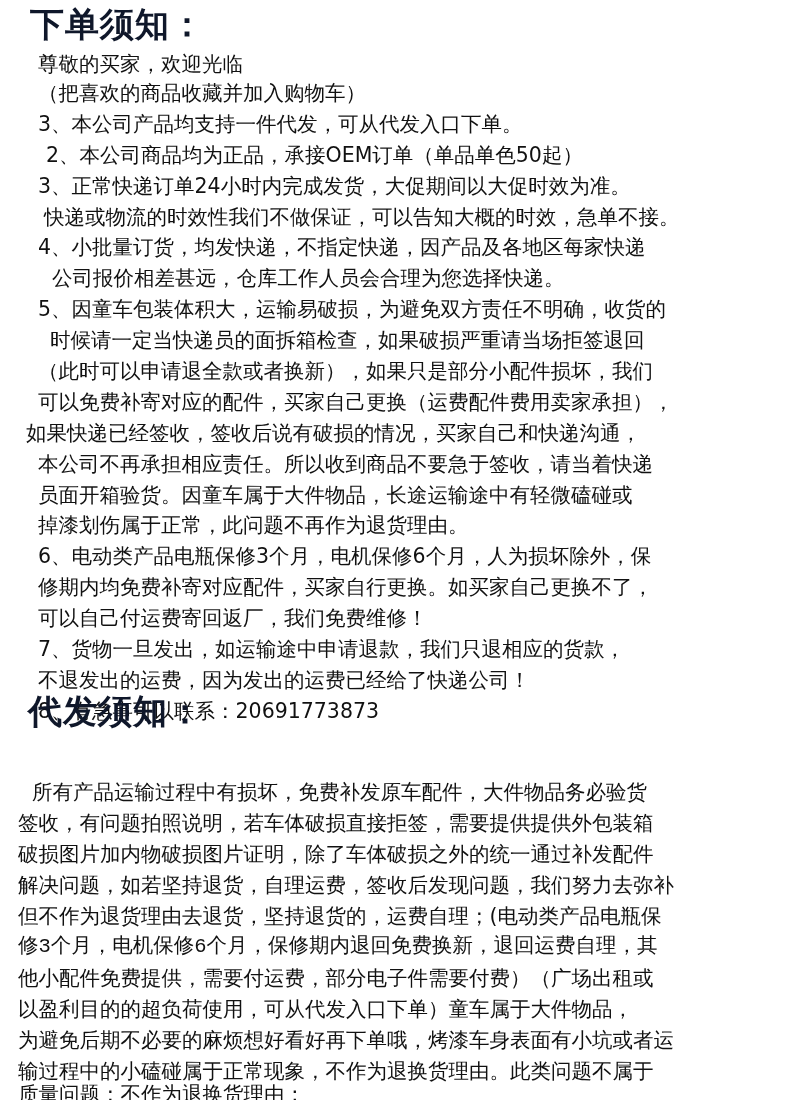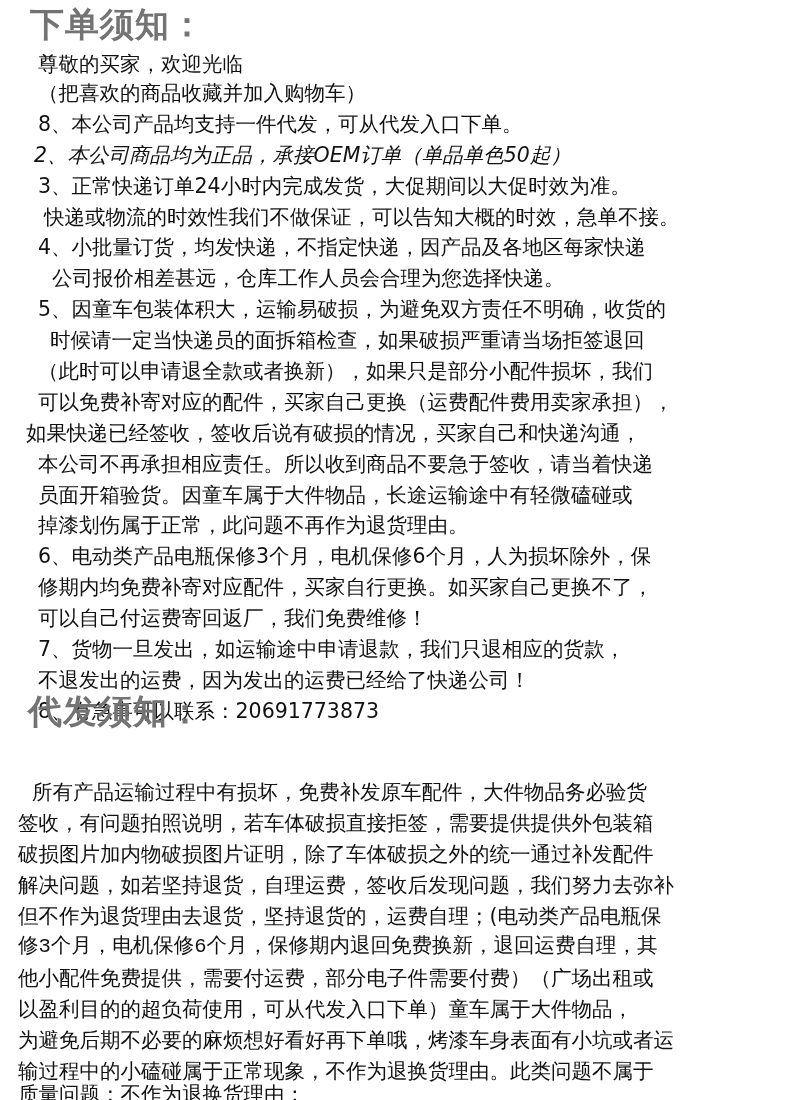--- a/index.html
+++ b/index.html
@@ -2,36 +2,36 @@
 <html><head>
   <meta charset="utf-8">
   <style>
     html, body { margin: 0; padding: 0; background: #ffffff; }
     body {
       width: 800px; height: 1100px; overflow: hidden; position: relative;
       font-family: "DejaVu Sans", sans-serif; color: #111111;
     }
     .h {
       position: absolute; font-weight: bold; font-size: 34px; line-height: 40px;
-      color: #737373; letter-spacing: 1px; white-space: nowrap;
+      color: #0f172a; letter-spacing: 1px; white-space: nowrap;
     }
     .ln {
       position: absolute; font-size: 20.5px; line-height: 28px; white-space: nowrap;
       color: #111;
     }
   </style>
 </head>
 <body>
 
 <div>
   <div class="h" style="left:30px; top:4px;">下单须知：</div>
   <div class="ln" style="left:38px; top:50px;">尊敬的买家，欢迎光临</div>
   <div class="ln" style="left:38px; top:79px;">（把喜欢的商品收藏并加入购物车）</div>
-  <div class="ln" style="left:38px; top:110px;">8、本公司产品均支持一件代发，可从代发入口下单。</div>
-  <div class="ln" style="left:34px; top:141px;font-style:italic;">2、本公司商品均为正品，承接OEM订单（单品单色50起）</div>
+  <div class="ln" style="left:38px; top:110px;">3、本公司产品均支持一件代发，可从代发入口下单。</div>
+  <div class="ln" style="left:46px; top:141px;">2、本公司商品均为正品，承接OEM订单（单品单色50起）</div>
   <div class="ln" style="left:38px; top:172px;">3、正常快递订单24小时内完成发货，大促期间以大促时效为准。</div>
   <div class="ln" style="left:44px; top:203px;">快递或物流的时效性我们不做保证，可以告知大概的时效，急单不接。</div>
   <div class="ln" style="left:38px; top:233px;">4、小批量订货，均发快递，不指定快递，因产品及各地区每家快递</div>
   <div class="ln" style="left:52px; top:264px;">公司报价相差甚远，仓库工作人员会合理为您选择快递。</div>
   <div class="ln" style="left:38px; top:295px;">5、因童车包装体积大，运输易破损，为避免双方责任不明确，收货的</div>
   <div class="ln" style="left:50px; top:326px;">时候请一定当快递员的面拆箱检查，如果破损严重请当场拒签退回</div>
   <div class="ln" style="left:38px; top:357px;">（此时可以申请退全款或者换新），如果只是部分小配件损坏，我们</div>
   <div class="ln" style="left:38px; top:388px;">可以免费补寄对应的配件，买家自己更换（运费配件费用卖家承担），</div>
   <div class="ln" style="left:26px; top:419px;">如果快递已经签收，签收后说有破损的情况，买家自己和快递沟通，</div>
   <div class="ln" style="left:38px; top:450px;">本公司不再承担相应责任。所以收到商品不要急于签收，请当着快递</div>

